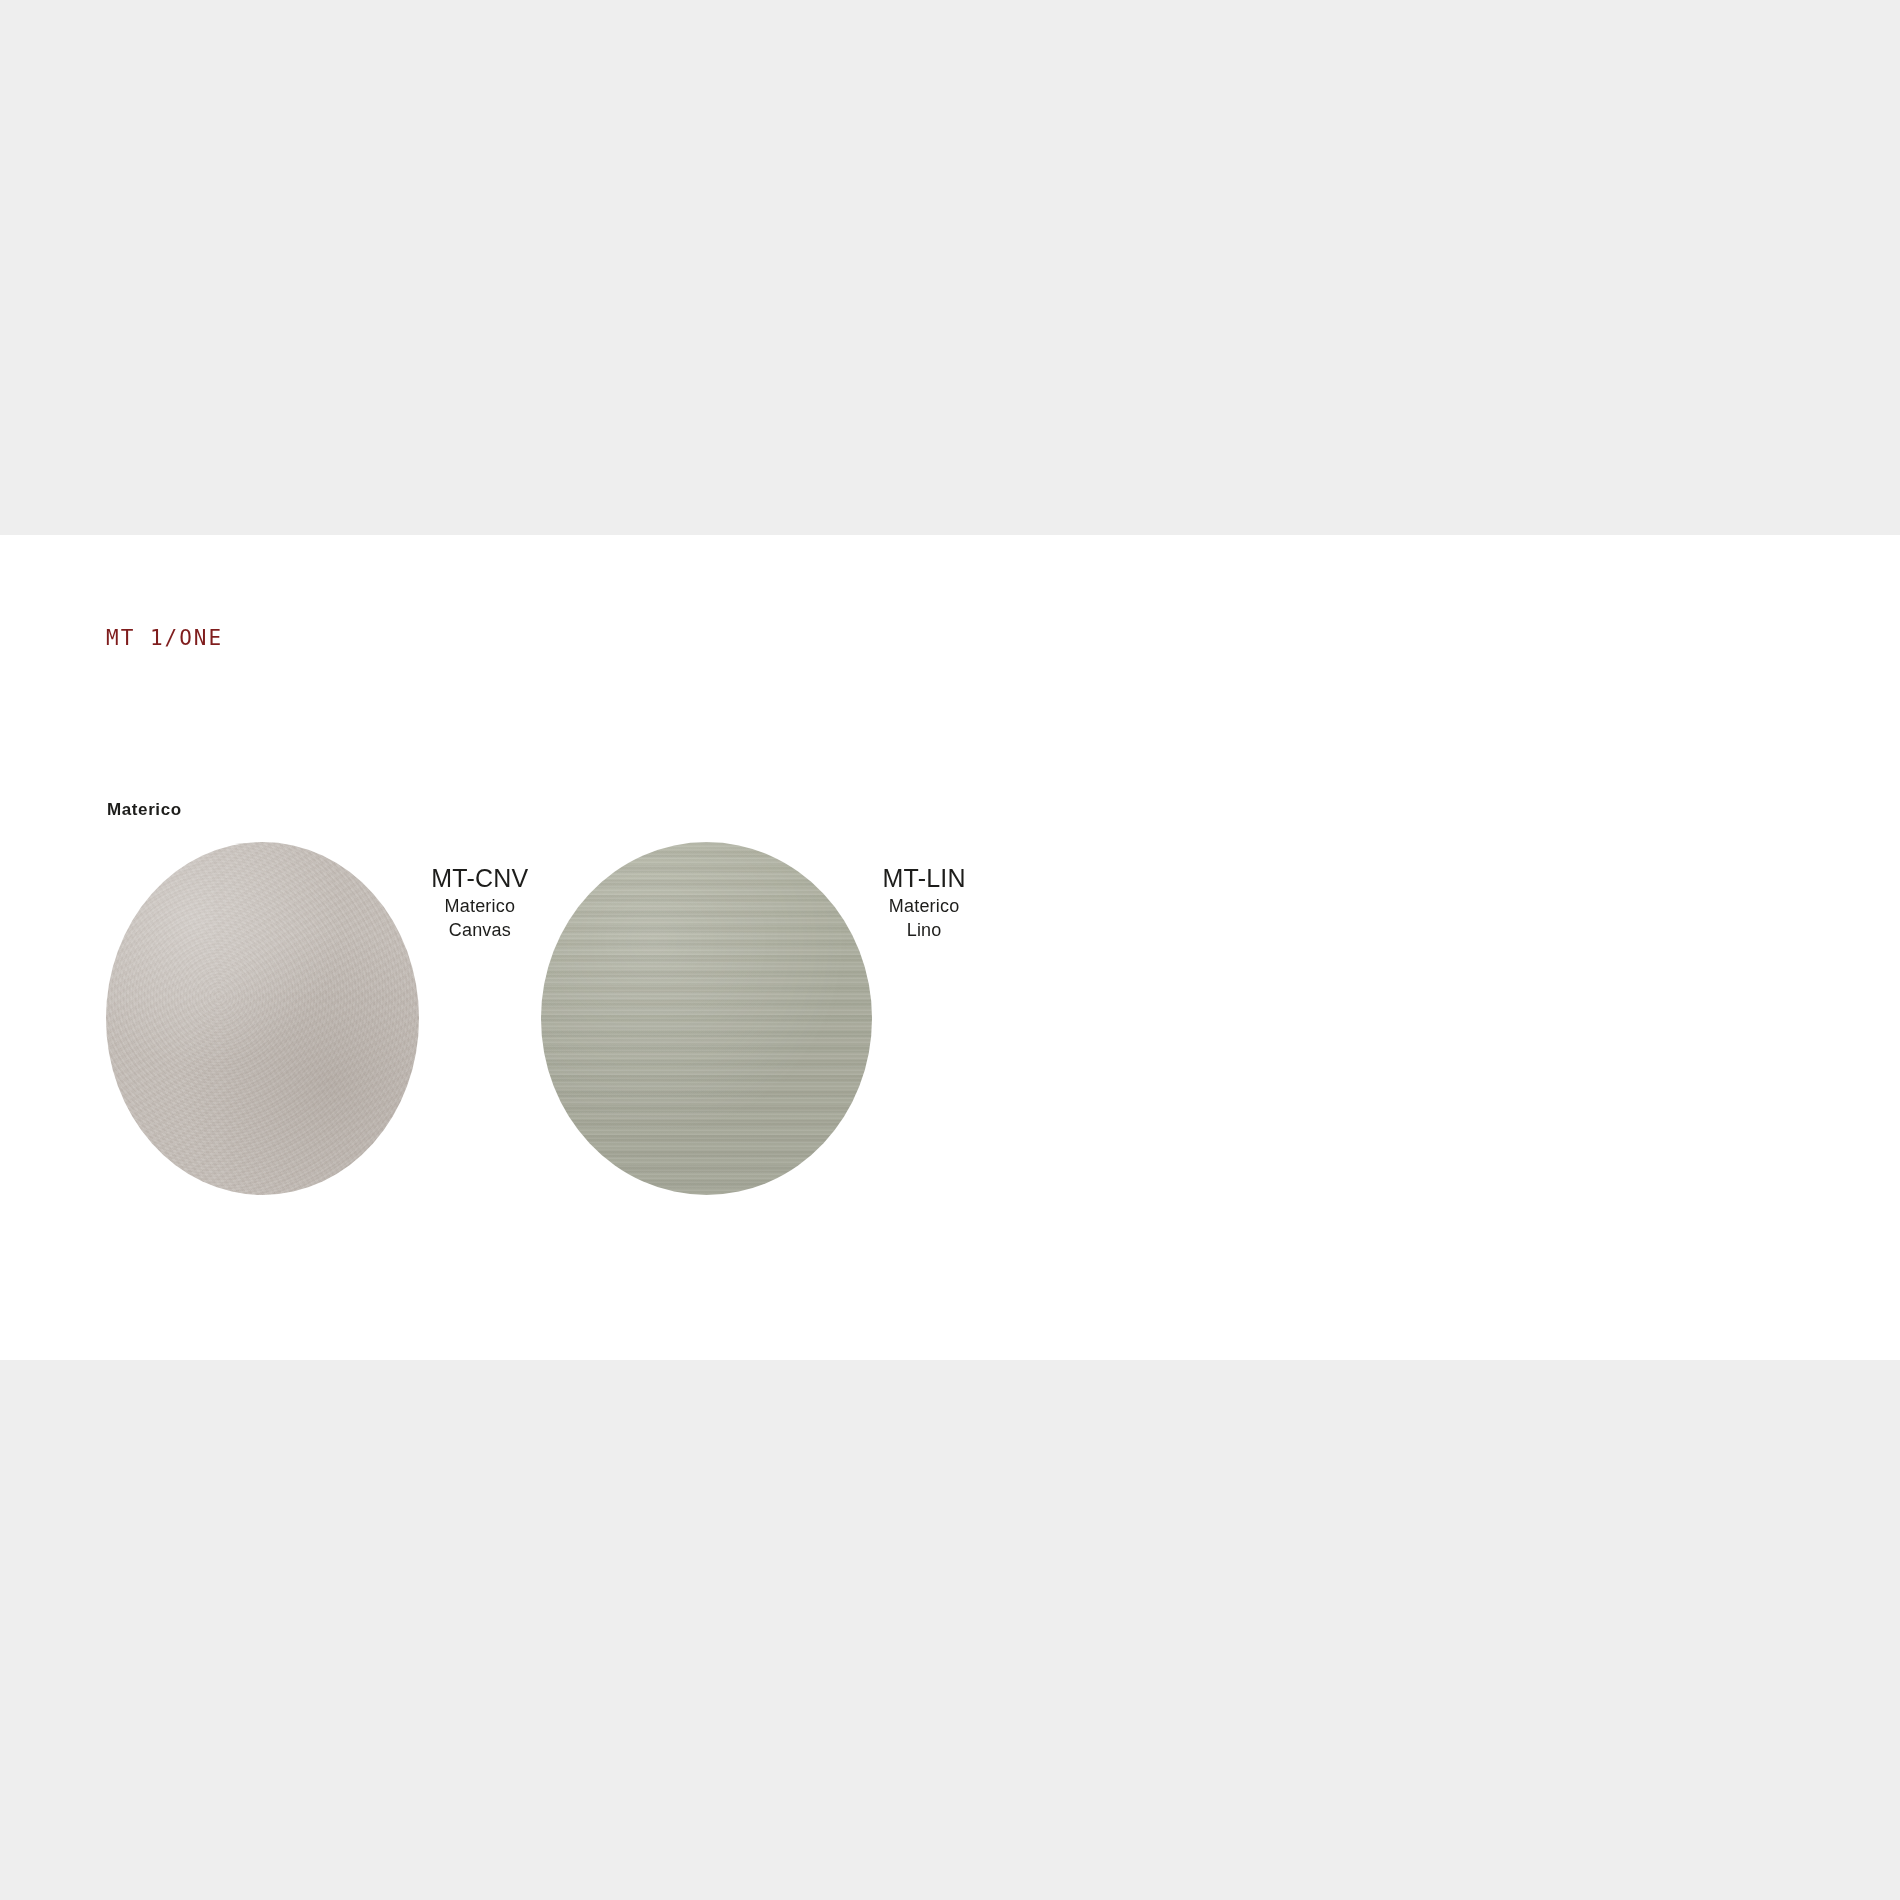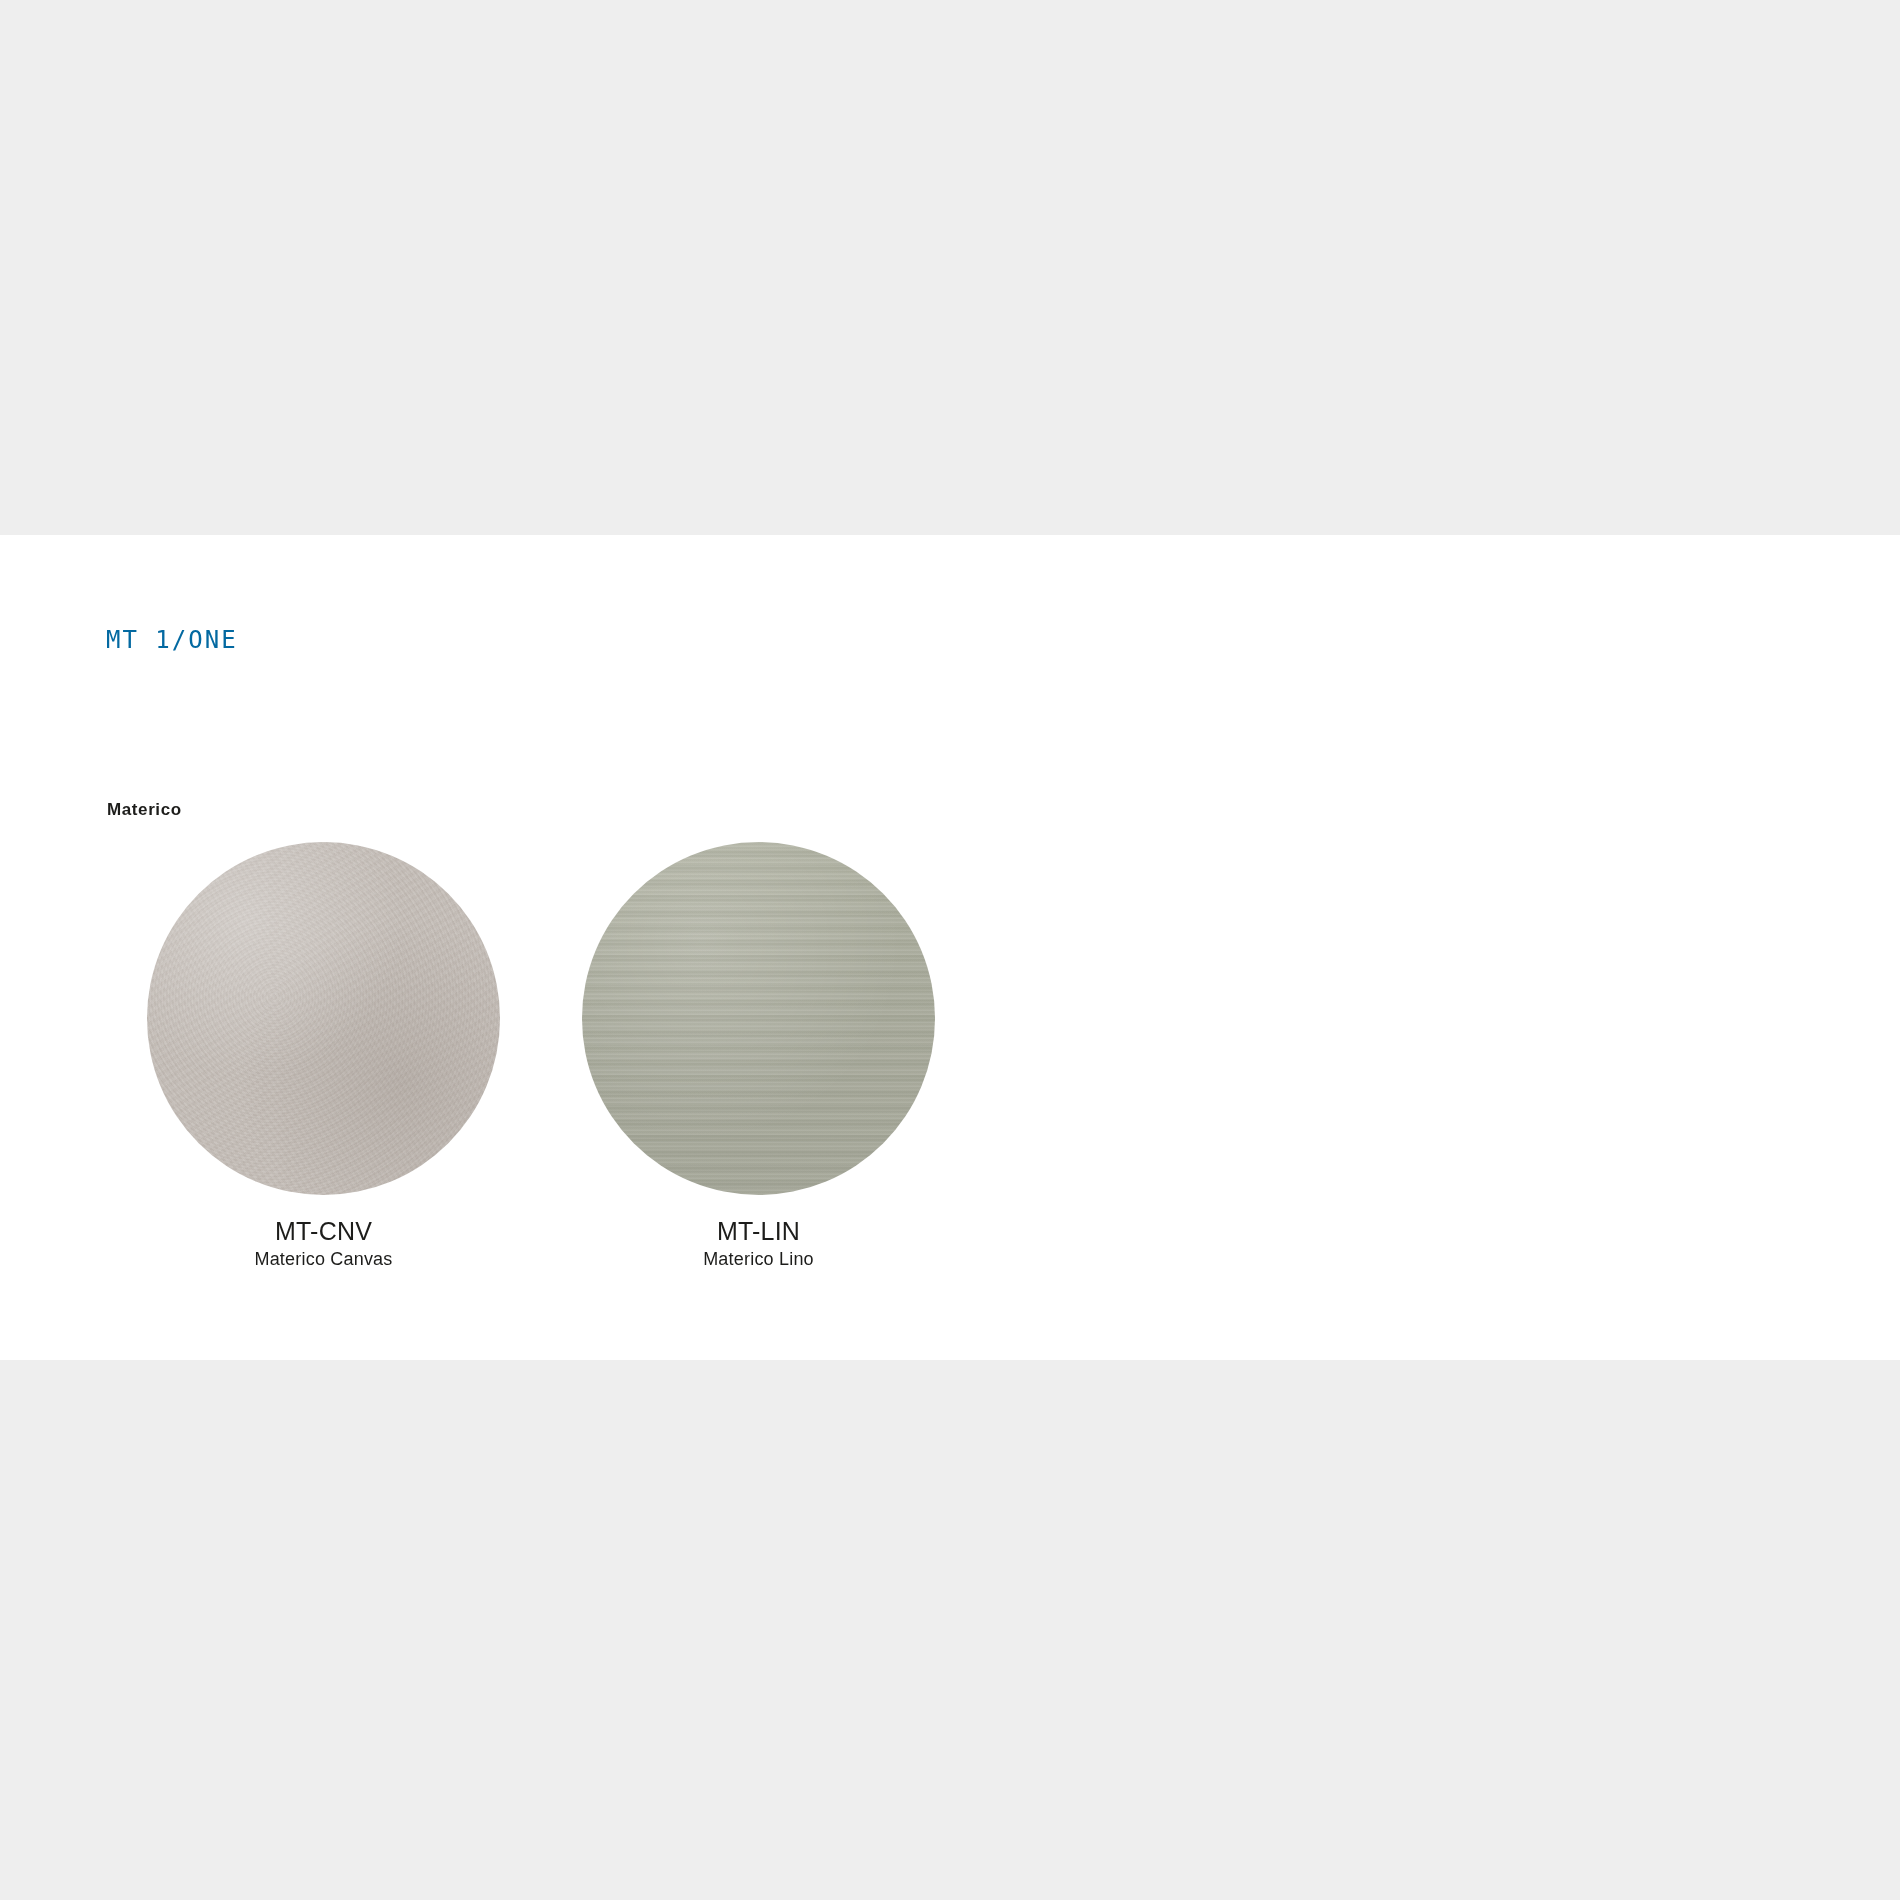--- a/index.html
+++ b/index.html
@@ -47,23 +47,23 @@
     width: 1900px;
     height: 540px;
     background: #eeeeee;
   }
 
   .page-title {
     position: absolute;
     left: 106px;
     top: 626px;
     font-family: "DejaVu Sans Mono", "Liberation Mono", monospace;
-    font-size: 24px;
+    font-size: 21px;
     letter-spacing: 2px;
-    color: #0369a1;
+    color: #7f1d1d;
     white-space: pre;
   }
 
   .section-label {
     position: absolute;
     left: 107px;
     top: 800px;
     font-family: "Liberation Sans", sans-serif;
     font-weight: bold;
     font-size: 17px;
@@ -79,22 +79,21 @@
     width: 1740px;
     display: flex;
     flex-direction: row;
     justify-content: flex-start;
     align-items: flex-start;
   }
 
   .swatch {
     width: 435px;
     display: flex;
-    flex-direction: column;
-    align-items: center;
+    flex-direction: row;
   }
 
   .swatch-disc {
     width: 353px;
     height: 353px;
     border-radius: 50%;
     position: relative;
     overflow: hidden;
   }
 

